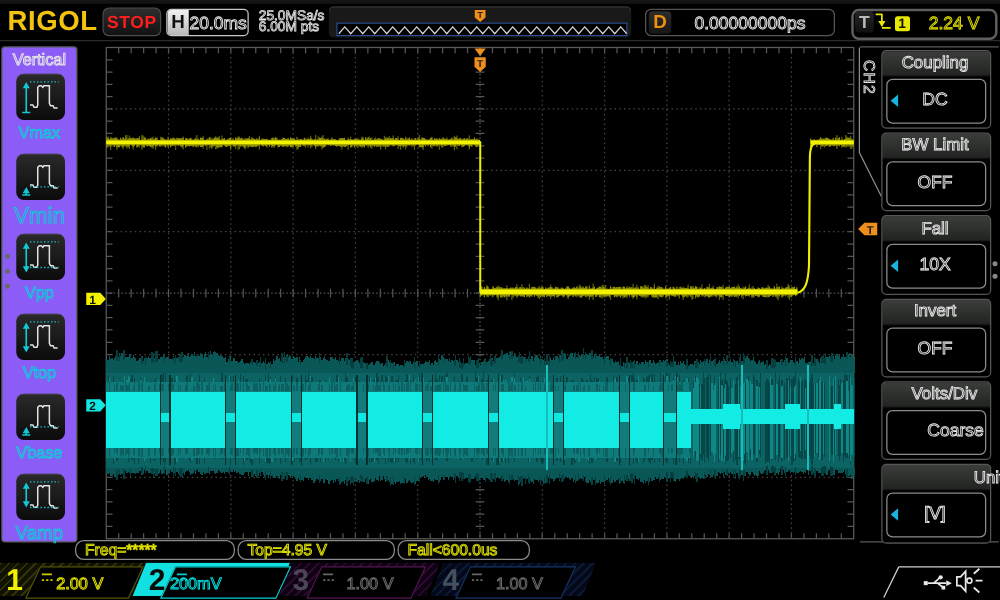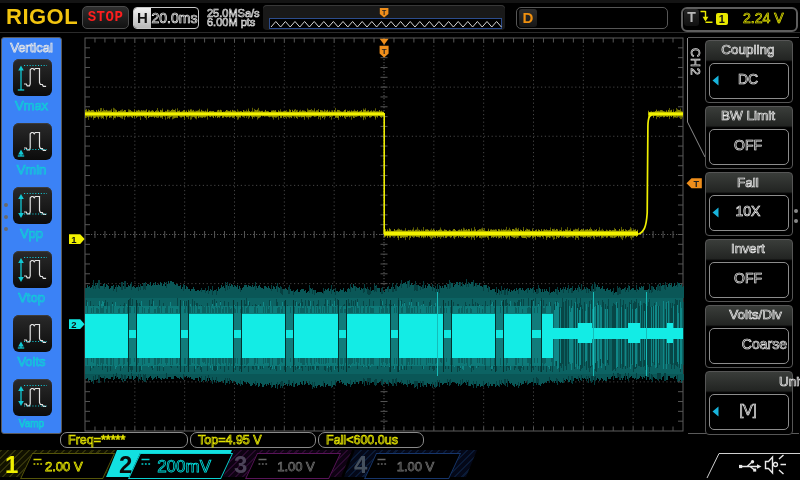--- a/index.html
+++ b/index.html
@@ -83,67 +83,68 @@
       <polygon points="379.6,38.8 388.6,38.8 384.1,44.8" fill="#ef8e1b"></polygon>
       <polygon points="379.6,45.8 388.6,45.8 388.6,53.4 384.1,57.6 379.6,53.4" fill="#ef8e1b"></polygon>
       <text x="384.1" y="53.6" font-size="8" font-weight="bold" fill="#222" text-anchor="middle" font-family="Liberation Sans, sans-serif">T</text>
       <polygon points="686.5,183.2 691.5,178.2 701.8,178.2 701.8,188.2 691.5,188.2" fill="#ef8e1b"></polygon>
       <text x="696.2" y="186.9" font-size="9" font-weight="bold" fill="#222" text-anchor="middle" font-family="Liberation Sans, sans-serif">T</text>
     </g>
   </svg>
 <div style="position:absolute;left:0;top:0;width:800px;height:3px;background:#141414"></div>
 <div style="position:absolute;left:0;top:32px;width:800px;height:1px;background:#2b2b2b"></div>
 <div style="position:absolute;left:6px;top:6px;width:76px;height:22px;font-family:Liberation Sans, sans-serif;font-weight:bold;font-size:22px;line-height:22px;color:#f2c40f;letter-spacing:0.5px;">RIGOL</div>
-<div style="position:absolute;left:82px;top:6px;width:45px;height:21px;border:1px solid #4c4c4c;border-radius:5px;background:linear-gradient(#2e2e2e,#121212);text-align:center;font-size:14px;line-height:21px;font-weight:bold;color:#ff1e1e;letter-spacing:0.5px;font-family:Liberation Mono, monospace;">STOP</div>
+<div style="position:absolute;left:82px;top:6px;width:45px;height:21px;border:1px solid #4c4c4c;border-radius:5px;background:linear-gradient(#2e2e2e,#121212);text-align:center;font-size:14px;line-height:21px;font-weight:bold;color:#ff1e1e;letter-spacing:0.5px;">STOP</div>
 <div style="position:absolute;left:133px;top:7px;width:64px;height:20px;border:1px solid #c8c8c8;border-radius:4px;background:#000;overflow:hidden">
     <div style="position:absolute;left:0;top:0;width:17px;height:20px;background:linear-gradient(#f2f2f2,#b8b8b8);text-align:center;font-weight:bold;font-size:15px;line-height:20px;color:#111">H</div>
     <div style="position:absolute;left:17px;top:0;width:47px;text-align:center;font-size:14px;line-height:20px;color:transparent;-webkit-text-stroke:0.7px #f0f0f0;">20.0ms</div>
   </div>
 <div style="position:absolute;left:207px;top:9px;width:62px;font-size:11px;line-height:8.9px;color:transparent;-webkit-text-stroke:0.65px #e8e8e8;">25.0MSa/s<br>6.00M pts</div>
 <div style="position:absolute;left:263px;top:5px;width:242px;height:25px;border-radius:4px;background:#191919;box-shadow:inset 0 1px 0 #383838;"></div>
 <div style="position:absolute;left:269px;top:18px;width:233px;height:11px;border:1px solid #2c4c8c;background:#000;box-sizing:border-box"></div>
 <svg style="position:absolute;left:0;top:0" width="800" height="34">
     <path d="M271,27l4.8,-5.5l4.8,5.5l4.8,-5.5l4.8,5.5l4.8,-5.5l4.8,5.5l4.8,-5.5l4.8,5.5l4.8,-5.5l4.8,5.5l4.8,-5.5l4.8,5.5l4.8,-5.5l4.8,5.5l4.8,-5.5l4.8,5.5l4.8,-5.5l4.8,5.5l4.8,-5.5l4.8,5.5l4.8,-5.5l4.8,5.5l4.8,-5.5l4.8,5.5l4.8,-5.5l4.8,5.5l4.8,-5.5l4.8,5.5l4.8,-5.5l4.8,5.5l4.8,-5.5l4.8,5.5l4.8,-5.5l4.8,5.5l4.8,-5.5l4.8,5.5l4.8,-5.5l4.8,5.5l4.8,-5.5l4.8,5.5l4.8,-5.5l4.8,5.5l4.8,-5.5l4.8,5.5l4.8,-5.5l4.8,5.5l4.8,-5.5l4.8,5.5" stroke="#d8d8d8" stroke-width="1" fill="none"></path>
     <polygon points="379.8,8 388.4,8 388.4,14 384.1,17.5 379.8,14" fill="#ef8e1b"></polygon>
     <text x="384.1" y="14.6" font-size="7" font-weight="bold" fill="#222" text-anchor="middle" font-family="Liberation Sans, sans-serif">T</text>
   </svg>
 <div style="position:absolute;left:516px;top:7px;width:150px;height:20px;border:1px solid #565656;border-radius:5px;background:#000;">
     <div style="position:absolute;left:2px;top:1px;width:18px;height:18px;background:linear-gradient(#2e2e2e,#161616);border-radius:3px;text-align:center;font-weight:bold;font-size:15px;line-height:18px;color:#f0900f">D</div>
+    <div style="position:absolute;left:20px;top:0;width:126px;text-align:center;font-size:14px;line-height:20px;color:transparent;-webkit-text-stroke:0.7px #f0f0f0;">0.00000000ps</div>
   </div>
 <div style="position:absolute;left:681px;top:7px;width:113px;height:21px;border:2px solid #5e5e5e;border-radius:6px;background:#000;">
     <div style="position:absolute;left:1px;top:0px;width:15px;height:17px;background:linear-gradient(#262626,#101010);border-radius:3px;text-align:center;font-weight:bold;font-size:14px;line-height:17px;color:#b9b9b9">T</div>
     <div style="position:absolute;left:60px;top:1px;width:52px;font-size:14px;line-height:16px;color:transparent;-webkit-text-stroke:0.7px #e8e800;">2.24 V</div>
   </div>
 <svg style="position:absolute;left:700px;top:10px" width="15" height="15">
     <path d="M0.5,1.5h5M5.5,1v9M5.5,12.2h7" stroke="#e8e800" stroke-width="1.4" fill="none"></path>
     <polygon points="2.6,6.8 8.4,6.8 5.5,11.6" fill="#e8e800"></polygon>
   </svg>
 <div style="position:absolute;left:716px;top:12.5px;width:11.5px;height:12px;background:#e8e800;border-radius:2px;text-align:center;font-weight:bold;font-size:11px;line-height:12px;color:#111">1</div>
-<div style="position:absolute;left:1px;top:37px;width:59px;height:395px;border:1px solid #5a5a5a;border-radius:3px;background:#3b82f6">
+<div style="position:absolute;left:1px;top:37px;width:59px;height:395px;border:1px solid #5a5a5a;border-radius:3px;background:#8b5cf6">
     <div style="position:absolute;left:0;top:2px;width:100%;text-align:center;font-size:13px;color:transparent;-webkit-text-stroke:0.75px #e6e6e6;">Vertical</div>
     <div style="position:absolute;left:11px;top:21px;width:39px;height:37px;border-radius:6px;background:linear-gradient(#2a2a2a,#0b0b0b);box-shadow:inset 0 1px 0 #3c3c3c;">
       <svg width="39" height="37" style="position:absolute;left:0;top:0">
         <path d="M11,25h2.3l0.9,1.8h2.3l0.7,-1.8V10.8l1.3,-1.3h1.6l1.2,1.3l0.9,-1.3h4.3V23.6l0.9,1.9h2l0.9,1.9h2.8" stroke="#e2e2e2" stroke-width="1.2" fill="none"></path>
         <path d="M11,6.5h23" stroke="#12c8d4" stroke-width="1.1" stroke-dasharray="1.1 1.7" fill="none"></path>
         <path d="M8,9.5V31" stroke="#12c8d4" stroke-width="1.3" fill="none"></path>
         <polygon points="8,6.5 5.2,11.5 10.8,11.5" fill="#12c8d4"></polygon>
         <path d="M4.8,31h6.4" stroke="#12c8d4" stroke-width="1.3" fill="none"></path>
       </svg>
     </div>
     <div style="position:absolute;left:0;top:60px;width:100%;text-align:center;font-size:13px;color:transparent;-webkit-text-stroke:0.75px #10ccd8;">Vmax</div>
     <div style="position:absolute;left:11px;top:85px;width:39px;height:37px;border-radius:6px;background:linear-gradient(#2a2a2a,#0b0b0b);box-shadow:inset 0 1px 0 #3c3c3c;">
       <svg width="39" height="37" style="position:absolute;left:0;top:0">
         <path d="M11,25h2.3l0.9,1.8h2.3l0.7,-1.8V10.8l1.3,-1.3h1.6l1.2,1.3l0.9,-1.3h4.3V23.6l0.9,1.9h2l0.9,1.9h2.8" stroke="#e2e2e2" stroke-width="1.2" fill="none"></path>
         <path d="M11,26.5h23" stroke="#12c8d4" stroke-width="1.1" stroke-dasharray="1.1 1.7" fill="none"></path>
         <path d="M8,29.5V33" stroke="#12c8d4" stroke-width="1.3" fill="none"></path>
         <polygon points="8,26.5 5.2,31.5 10.8,31.5" fill="#12c8d4"></polygon>
         <path d="M4.8,33h6.4" stroke="#12c8d4" stroke-width="1.3" fill="none"></path>
       </svg>
     </div>
-    <div style="position:absolute;left:0;top:124px;width:100%;text-align:center;font-size:13px;color:transparent;-webkit-text-stroke:0.75px #10ccd8;">Vmin</div>
+    <div style="position:absolute;left:0;top:124px;width:100%;text-align:center;font-size:18px;color:transparent;-webkit-text-stroke:0.75px #10ccd8;">Vmin</div>
     <div style="position:absolute;left:11px;top:149px;width:39px;height:37px;border-radius:6px;background:linear-gradient(#2a2a2a,#0b0b0b);box-shadow:inset 0 1px 0 #3c3c3c;">
       <svg width="39" height="37" style="position:absolute;left:0;top:0">
         <path d="M11,25h2.3l0.9,1.8h2.3l0.7,-1.8V10.8l1.3,-1.3h1.6l1.2,1.3l0.9,-1.3h4.3V23.6l0.9,1.9h2l0.9,1.9h2.8" stroke="#e2e2e2" stroke-width="1.2" fill="none"></path>
         <path d="M11,6.5h23" stroke="#12c8d4" stroke-width="1.1" stroke-dasharray="1.1 1.7" fill="none"></path>
         <path d="M11,27h23" stroke="#12c8d4" stroke-width="1.1" stroke-dasharray="1.1 1.7" fill="none"></path>
         <path d="M8,10V28" stroke="#12c8d4" stroke-width="1.3" fill="none"></path>
         <polygon points="8,7 5.2,12 10.8,12" fill="#12c8d4"></polygon>
         <polygon points="8,31 5.2,26 10.8,26" fill="#12c8d4"></polygon>
       </svg>
     </div>
@@ -160,32 +161,32 @@
     <div style="position:absolute;left:0;top:252px;width:100%;text-align:center;font-size:13px;color:transparent;-webkit-text-stroke:0.75px #10ccd8;">Vtop</div>
     <div style="position:absolute;left:11px;top:277px;width:39px;height:37px;border-radius:6px;background:linear-gradient(#2a2a2a,#0b0b0b);box-shadow:inset 0 1px 0 #3c3c3c;">
       <svg width="39" height="37" style="position:absolute;left:0;top:0">
         <path d="M11,25h2.3l0.9,1.8h2.3l0.7,-1.8V10.8l1.3,-1.3h1.6l1.2,1.3l0.9,-1.3h4.3V23.6l0.9,1.9h2l0.9,1.9h2.8" stroke="#e2e2e2" stroke-width="1.2" fill="none"></path>
         <path d="M11,26.5h23" stroke="#12c8d4" stroke-width="1.1" stroke-dasharray="1.1 1.7" fill="none"></path>
         <path d="M8,29.5V33" stroke="#12c8d4" stroke-width="1.3" fill="none"></path>
         <polygon points="8,26.5 5.2,31.5 10.8,31.5" fill="#12c8d4"></polygon>
         <path d="M4.8,33h6.4" stroke="#12c8d4" stroke-width="1.3" fill="none"></path>
       </svg>
     </div>
-    <div style="position:absolute;left:0;top:316px;width:100%;text-align:center;font-size:13px;color:transparent;-webkit-text-stroke:0.75px #10ccd8;">Volts</div>
+    <div style="position:absolute;left:0;top:316px;width:100%;text-align:center;font-size:13px;color:transparent;-webkit-text-stroke:0.75px #10ccd8;">Vbase</div>
     <div style="position:absolute;left:11px;top:341px;width:39px;height:37px;border-radius:6px;background:linear-gradient(#2a2a2a,#0b0b0b);box-shadow:inset 0 1px 0 #3c3c3c;">
       <svg width="39" height="37" style="position:absolute;left:0;top:0">
         <path d="M11,25h2.3l0.9,1.8h2.3l0.7,-1.8V10.8l1.3,-1.3h1.6l1.2,1.3l0.9,-1.3h4.3V23.6l0.9,1.9h2l0.9,1.9h2.8" stroke="#e2e2e2" stroke-width="1.2" fill="none"></path>
         <path d="M11,6.5h23" stroke="#12c8d4" stroke-width="1.1" stroke-dasharray="1.1 1.7" fill="none"></path>
         <path d="M11,27h23" stroke="#12c8d4" stroke-width="1.1" stroke-dasharray="1.1 1.7" fill="none"></path>
         <path d="M8,10V24" stroke="#12c8d4" stroke-width="1.3" fill="none"></path>
         <polygon points="8,7 5.2,12 10.8,12" fill="#12c8d4"></polygon>
         <polygon points="8,27 5.2,22 10.8,22" fill="#12c8d4"></polygon>
       </svg>
     </div>
-    <div style="position:absolute;left:0;top:380px;width:100%;text-align:center;font-size:10px;color:transparent;-webkit-text-stroke:0.75px #10ccd8;">Vamp</div>
+    <div style="position:absolute;left:0;top:380px;width:100%;text-align:center;font-size:15px;color:transparent;-webkit-text-stroke:0.75px #10ccd8;">Vamp</div>
   </div>
 <div style="position:absolute;left:4px;top:203px;width:4px;height:4px;border-radius:2px;background:#6a6a6a"></div>
 <div style="position:absolute;left:4px;top:215px;width:4px;height:4px;border-radius:2px;background:#6a6a6a"></div>
 <div style="position:absolute;left:4px;top:227px;width:4px;height:4px;border-radius:2px;background:#6a6a6a"></div>
 <div style="position:absolute;left:688px;top:37px;width:111px;height:395px;border-top:1px solid #5a5a5a;border-bottom:1px solid #5a5a5a;"></div>
 <svg style="position:absolute;left:684px;top:37px" width="26" height="125">
     <path d="M3.5,1V85L21,120" stroke="#8a8a8a" stroke-width="1" fill="none"></path>
   </svg>
 <div style="position:absolute;left:688px;top:48px;width:14px;height:54px;font-size:12.5px;letter-spacing:1px;color:transparent;-webkit-text-stroke:0.7px #dedede;writing-mode:vertical-rl;text-orientation:sideways;">CH2</div>
 <div style="position:absolute;left:705px;top:39.5px;width:86px;height:61.5px;border:1px solid #565656;border-radius:4px;background:linear-gradient(#3a3d3a,#222422 19px,#0a0a0a 20px,#000 21px);"></div>
@@ -236,21 +237,21 @@
 <div style="position:absolute;left:354px;top:452px;font-size:24px;line-height:25px;font-weight:bold;color:#45505e;">4</div>
 <div style="position:absolute;left:20px;top:453px;width:81px;height:24px;background:#000;border:1px solid #55550a;transform:skewX(-25deg);transform-origin:bottom left;"></div>
 <svg style="position:absolute;left:33px;top:458px" width="11" height="10">
     <path d="M0.5,1.5h8M0.5,6h1.8m1.6,0h1.8m1.6,0h1.8" stroke="#d0d000" stroke-width="1.4" fill="none"></path>
   </svg>
 <div style="position:absolute;left:45px;top:458.5px;width:51px;font-size:13px;line-height:15px;color:transparent;-webkit-text-stroke:0.75px #e8e800;">2.00 V</div>
 <div style="position:absolute;left:128px;top:453px;width:91px;height:24px;background:#000;border:1px solid #0ad0d0;transform:skewX(-25deg);transform-origin:bottom left;"></div>
 <svg style="position:absolute;left:141px;top:458px" width="11" height="10">
     <path d="M0.5,1.5h8M0.5,6h1.8m1.6,0h1.8m1.6,0h1.8" stroke="#00d0d0" stroke-width="1.4" fill="none"></path>
   </svg>
-<div style="position:absolute;left:150px;top:458.5px;width:61px;text-align:right;font-size:17px;line-height:15px;color:transparent;-webkit-text-stroke:0.75px #00e0e0;">200mV</div>
+<div style="position:absolute;left:136px;top:458.5px;width:61px;text-align:left;font-size:13px;line-height:15px;color:transparent;-webkit-text-stroke:0.75px #00e0e0;">200mV</div>
 <div style="position:absolute;left:245px;top:453px;width:82px;height:24px;background:#000;border:1px solid #581458;transform:skewX(-25deg);transform-origin:bottom left;"></div>
 <svg style="position:absolute;left:258px;top:458px" width="11" height="10">
     <path d="M0.5,1.5h8M0.5,6h1.8m1.6,0h1.8m1.6,0h1.8" stroke="#666" stroke-width="1.4" fill="none"></path>
   </svg>
 <div style="position:absolute;left:270px;top:458.5px;width:52px;text-align:center;font-size:13px;line-height:15px;color:transparent;-webkit-text-stroke:0.75px #6f6f6f;">1.00 V</div>
 <div style="position:absolute;left:364px;top:453px;width:83px;height:24px;background:#000;border:1px solid #16356a;transform:skewX(-25deg);transform-origin:bottom left;"></div>
 <svg style="position:absolute;left:377px;top:458px" width="11" height="10">
     <path d="M0.5,1.5h8M0.5,6h1.8m1.6,0h1.8m1.6,0h1.8" stroke="#666" stroke-width="1.4" fill="none"></path>
   </svg>
 <div style="position:absolute;left:389px;top:458.5px;width:53px;text-align:center;font-size:13px;line-height:15px;color:transparent;-webkit-text-stroke:0.75px #6f6f6f;">1.00 V</div>

